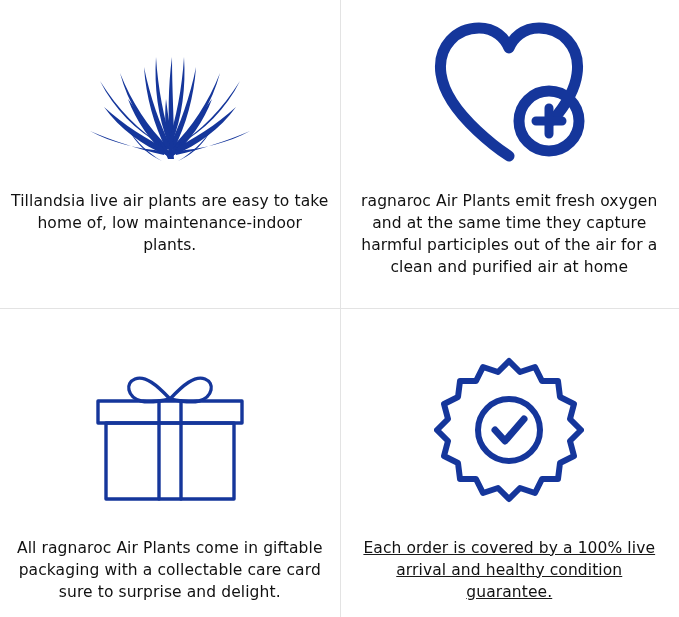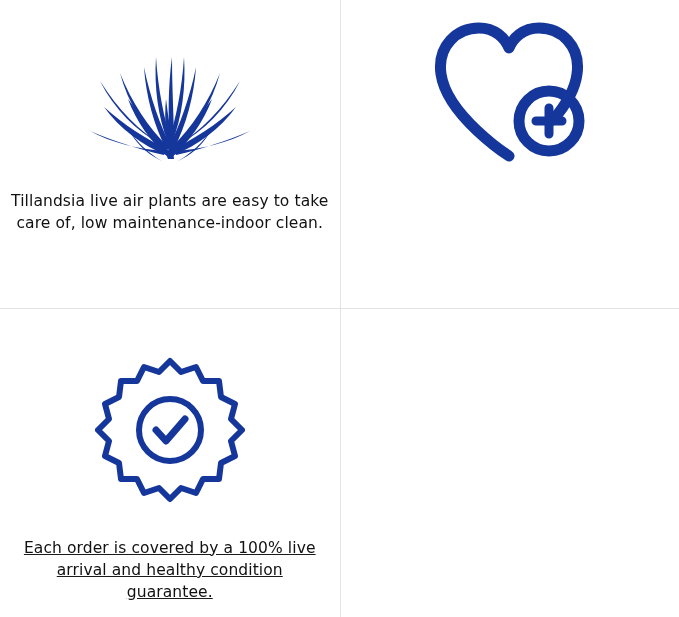--- a/index.html
+++ b/index.html
@@ -104,33 +104,50 @@
           <path d="M92 134 C102 108 106 78 104 48 C102 80 96 110 88 134 Z"></path>
           <path d="M78 150 C66 144 56 134 48 120 C58 134 68 144 82 152 Z"></path>
           <path d="M102 150 C114 144 124 134 132 120 C122 134 112 144 98 152 Z"></path>
         </g>
         <g fill="#15369B" stroke="none">
           <path d="M88 150 C84 140 80 132 74 126 C82 132 88 140 92 150 Z"></path>
           <path d="M92 150 C96 140 100 132 106 126 C98 132 92 140 88 150 Z"></path>
         </g>
       </svg>
     </div>
-    <div class="caption">Tillandsia live air plants are easy to take care of, low maintenance-indoor clean.</div>
+    <div class="caption">Tillandsia live air plants are easy to take home of, low maintenance-indoor plants.</div>
   </div>
 
   <div class="cell cell-tr">
     <div class="icon-wrap">
       <svg width="165" height="150" viewBox="0 0 165 150" fill="none" stroke="#15369B" stroke-width="11" stroke-linecap="round" stroke-linejoin="round">
         <path d="M82 140 C82 140 20 100 14 58 C10 30 30 12 52 12 C68 12 78 22 82 32 C86 22 96 12 112 12 C134 12 154 30 150 58 C148 74 138 90 126 104"></path>
         <circle cx="122" cy="105" r="30"></circle>
         <path d="M122 92 L122 118 M109 105 L135 105" stroke-width="9"></path>
       </svg>
     </div>
+    <div class="caption">ragnaroc Air Plants emit fresh oxygen and at the same time they capture harmful participles out of the air for a clean and purified air at home</div>
   </div>
 
+  <div class="cell cell-bl">
+    <div class="icon-wrap">
+      <svg width="170" height="145" viewBox="0 0 170 145" fill="none" stroke="#15369B" stroke-width="3.4" stroke-linecap="round" stroke-linejoin="round">
+
+        <path d="M85 40 C72 26 60 16 50 20 C40 24 42 38 56 42 C64 44 76 42 85 40 Z"></path>
+        <path d="M85 40 C98 26 110 16 120 20 C130 24 128 38 114 42 C106 44 94 42 85 40 Z"></path>
+
+        <rect x="13" y="42" width="144" height="22"></rect>
+
+        <rect x="21" y="64" width="128" height="76"></rect>
+
+        <path d="M74 42 L74 140 M96 42 L96 140"></path>
+      </svg>
+    </div>
+    <div class="caption">All ragnaroc Air Plants come in giftable packaging with a collectable care card sure to surprise and delight.</div>
+  </div>
 
   <div class="cell cell-br">
     <div class="icon-wrap">
       <svg width="150" height="150" viewBox="0 0 150 150" fill="none" stroke="#15369B" stroke-width="6" stroke-linecap="round" stroke-linejoin="round">
         <polygon points="75,4 86,15 101,10 108,24 124,24 126,40 140,47 136,62 147,73 136,84 140,99 126,106 124,122 108,122 101,136 86,131 75,142 64,131 49,136 42,122 26,122 24,106 10,99 14,84 3,73 14,62 10,47 24,40 26,24 42,24 49,10 64,15"></polygon>
         <circle cx="75" cy="73" r="31"></circle>
         <path d="M61 73 L71 84 L90 62" stroke-width="7"></path>
       </svg>
     </div>
     <div class="caption">Each order is covered by a 100% live arrival and healthy condition guarantee.</div>

